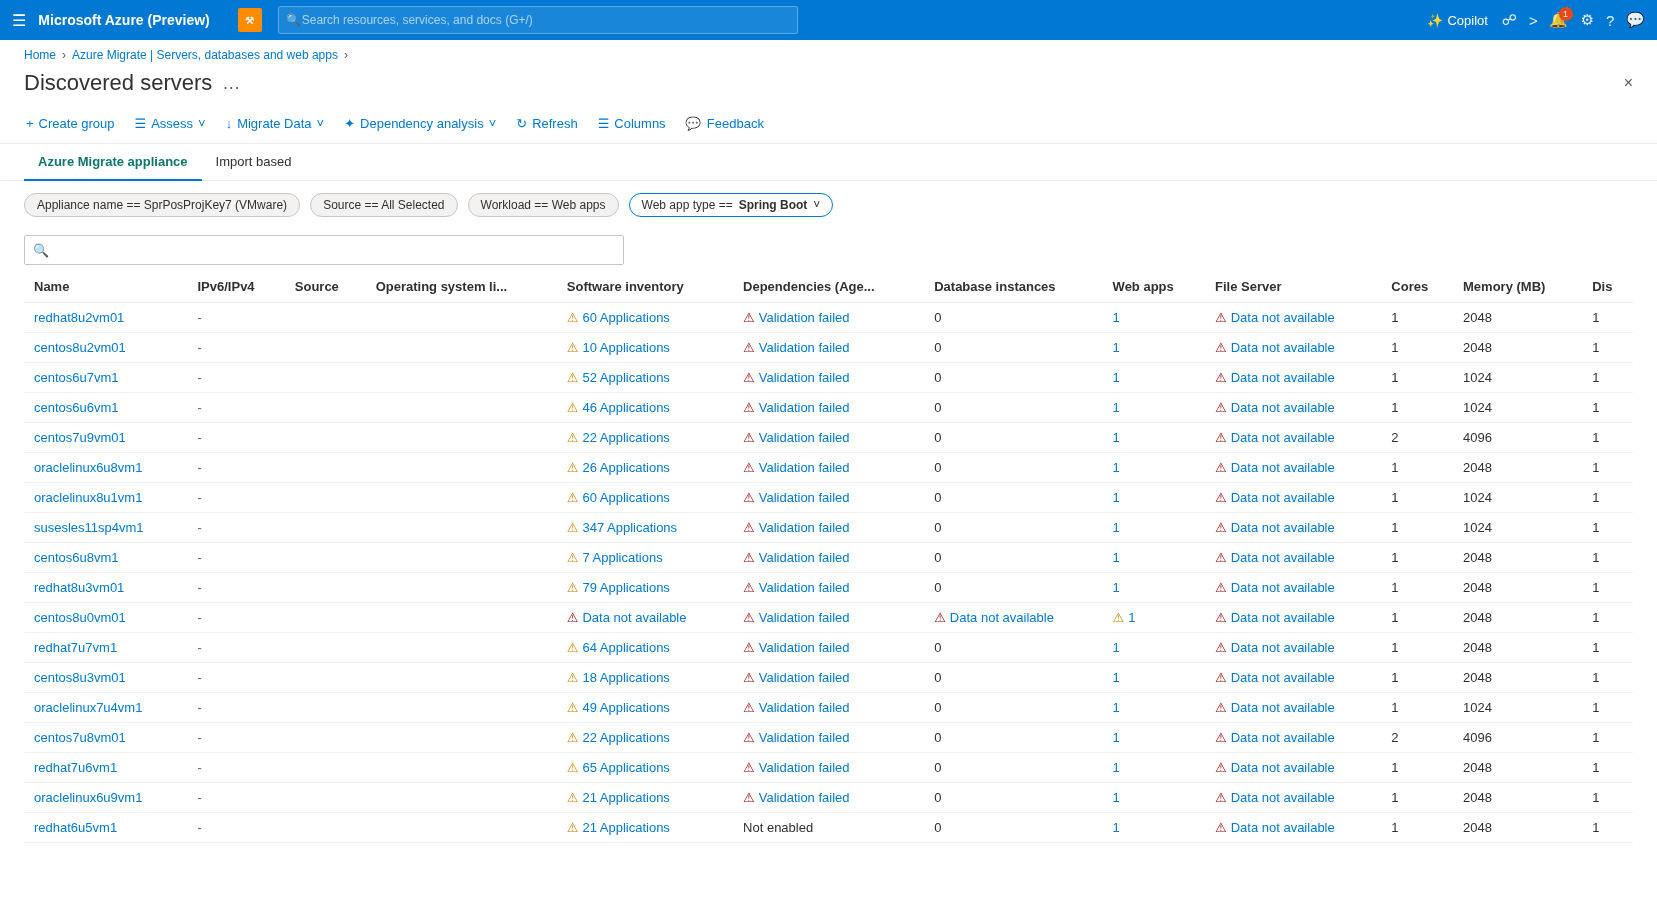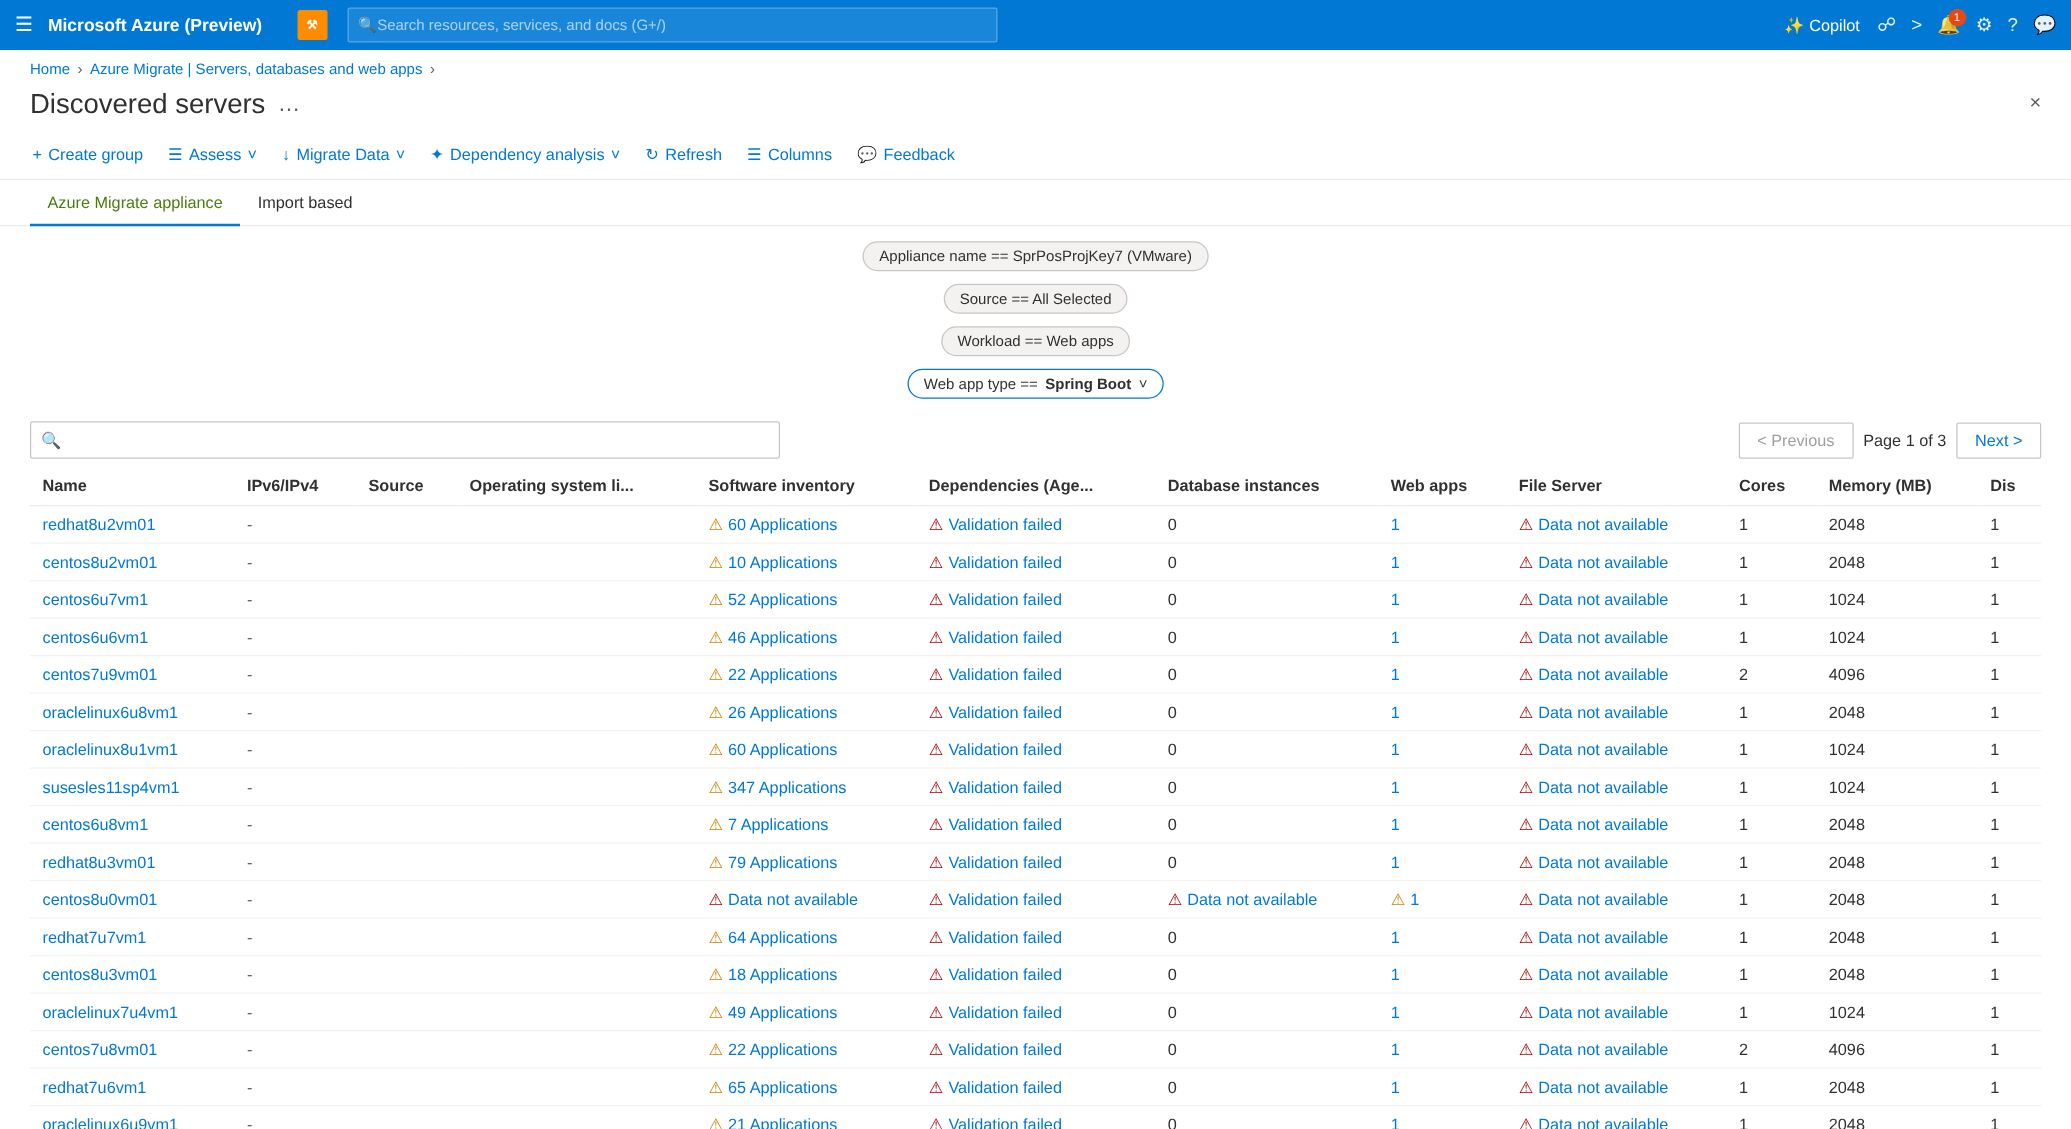--- a/index.html
+++ b/index.html
@@ -88,32 +88,31 @@
     .tab {
       padding: 10px 14px;
       cursor: pointer;
       font-size: 13px;
       color: #323130;
       border-bottom: 2px solid transparent;
       margin-bottom: -1px;
     }
     .tab.active {
       border-bottom: 2px solid #0078d4;
-      color: #4d7c0f;
-      font-weight: 400;
+      color: #0f766e;
+      font-weight: 700;
     }
 
     
     .filter-row {
       padding: 12px 24px;
       display: flex;
       align-items: center;
       gap: 10px;
       flex-wrap: wrap;
-      flex-direction: column;
     }
     .filter-chip {
       background: #f3f2f1;
       border: 1px solid #c8c6c4;
       border-radius: 14px;
       padding: 4px 12px;
       font-size: 12px;
       color: #323130;
       white-space: nowrap;
     }
@@ -306,29 +305,20 @@
     <span>Web app type ==</span>
     <strong>Spring Boot</strong>
     <span>˅</span>
   </div>
 </div>
 
 <div class="search-pagination-row">
   <div class="search-box">
     <span style="color:#605e5c;">🔍</span>
   </div>
-  <div class="pagination-area">
-    <button class="pagination-btn" disabled="">
-      <span>&lt; Previous</span>
-    </button>
-    <span class="pagination-info">Page 1 of 3</span>
-    <button class="pagination-btn">
-      <span>Next &gt;</span>
-    </button>
-  </div>
 </div>
 
 <div class="table-wrapper">
   <table>
     <thead>
       <tr>
         <th>Name</th>
         <th>IPv6/IPv4</th>
         <th>Source</th>
         <th>Operating system li...</th>

